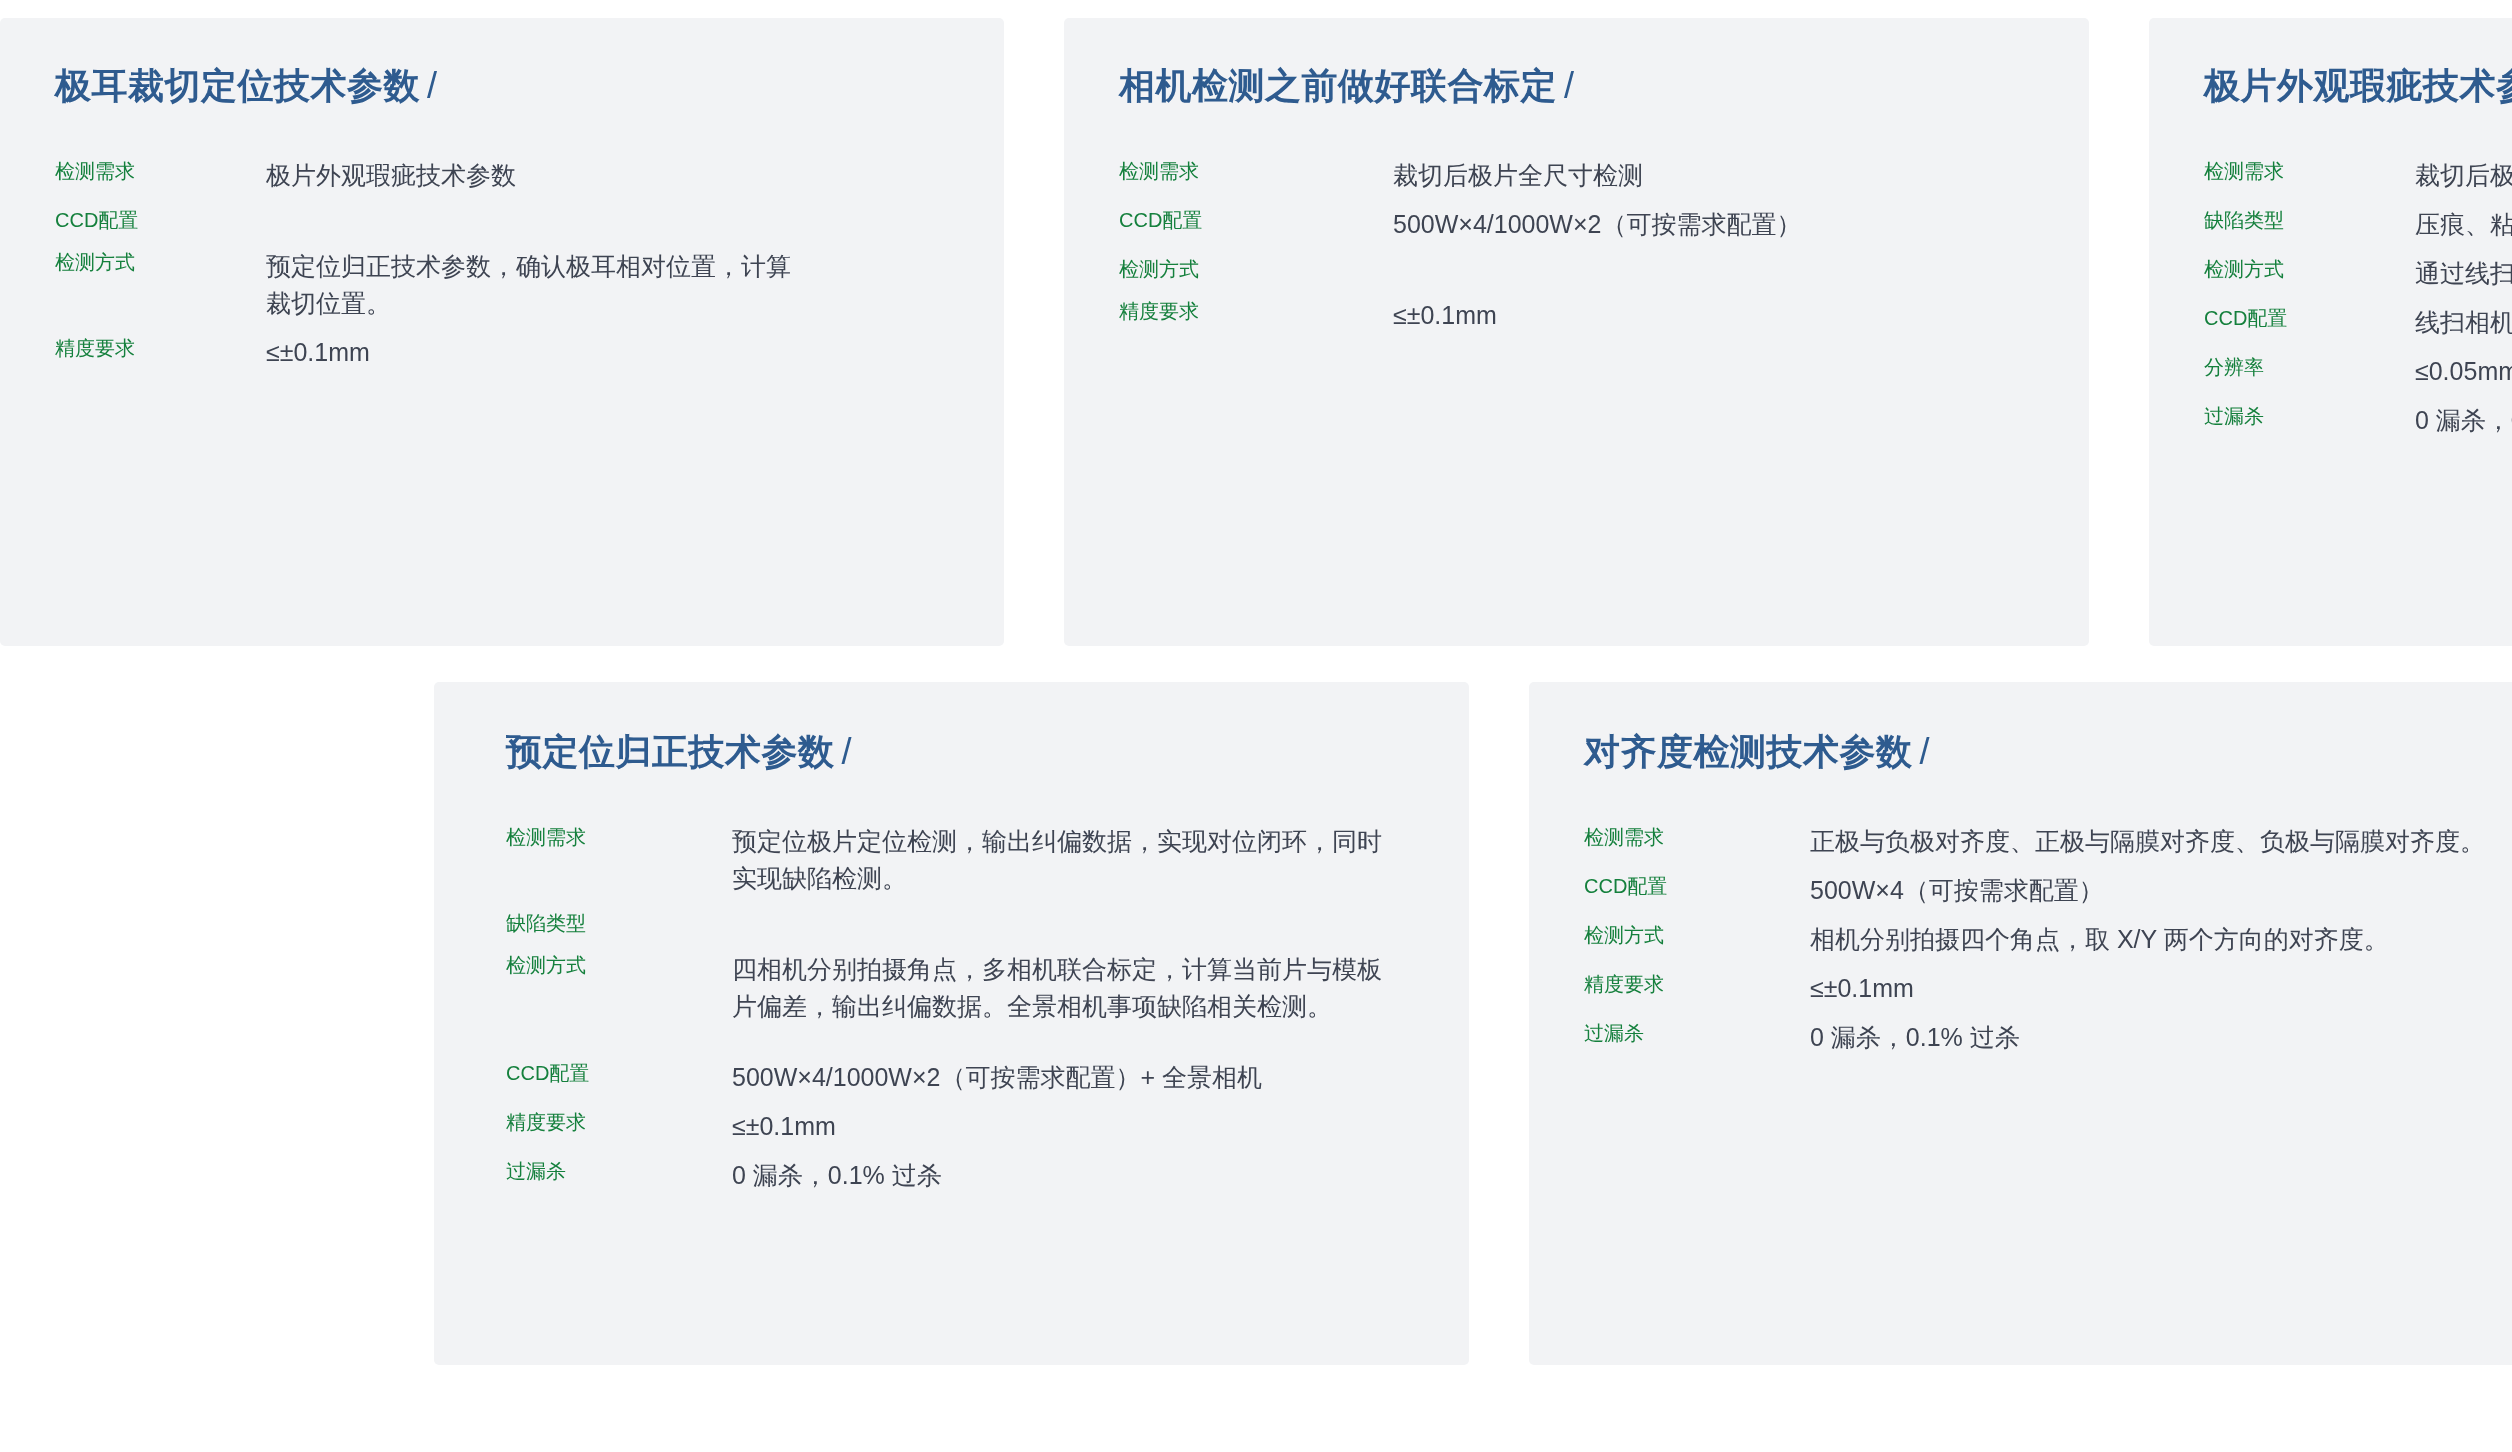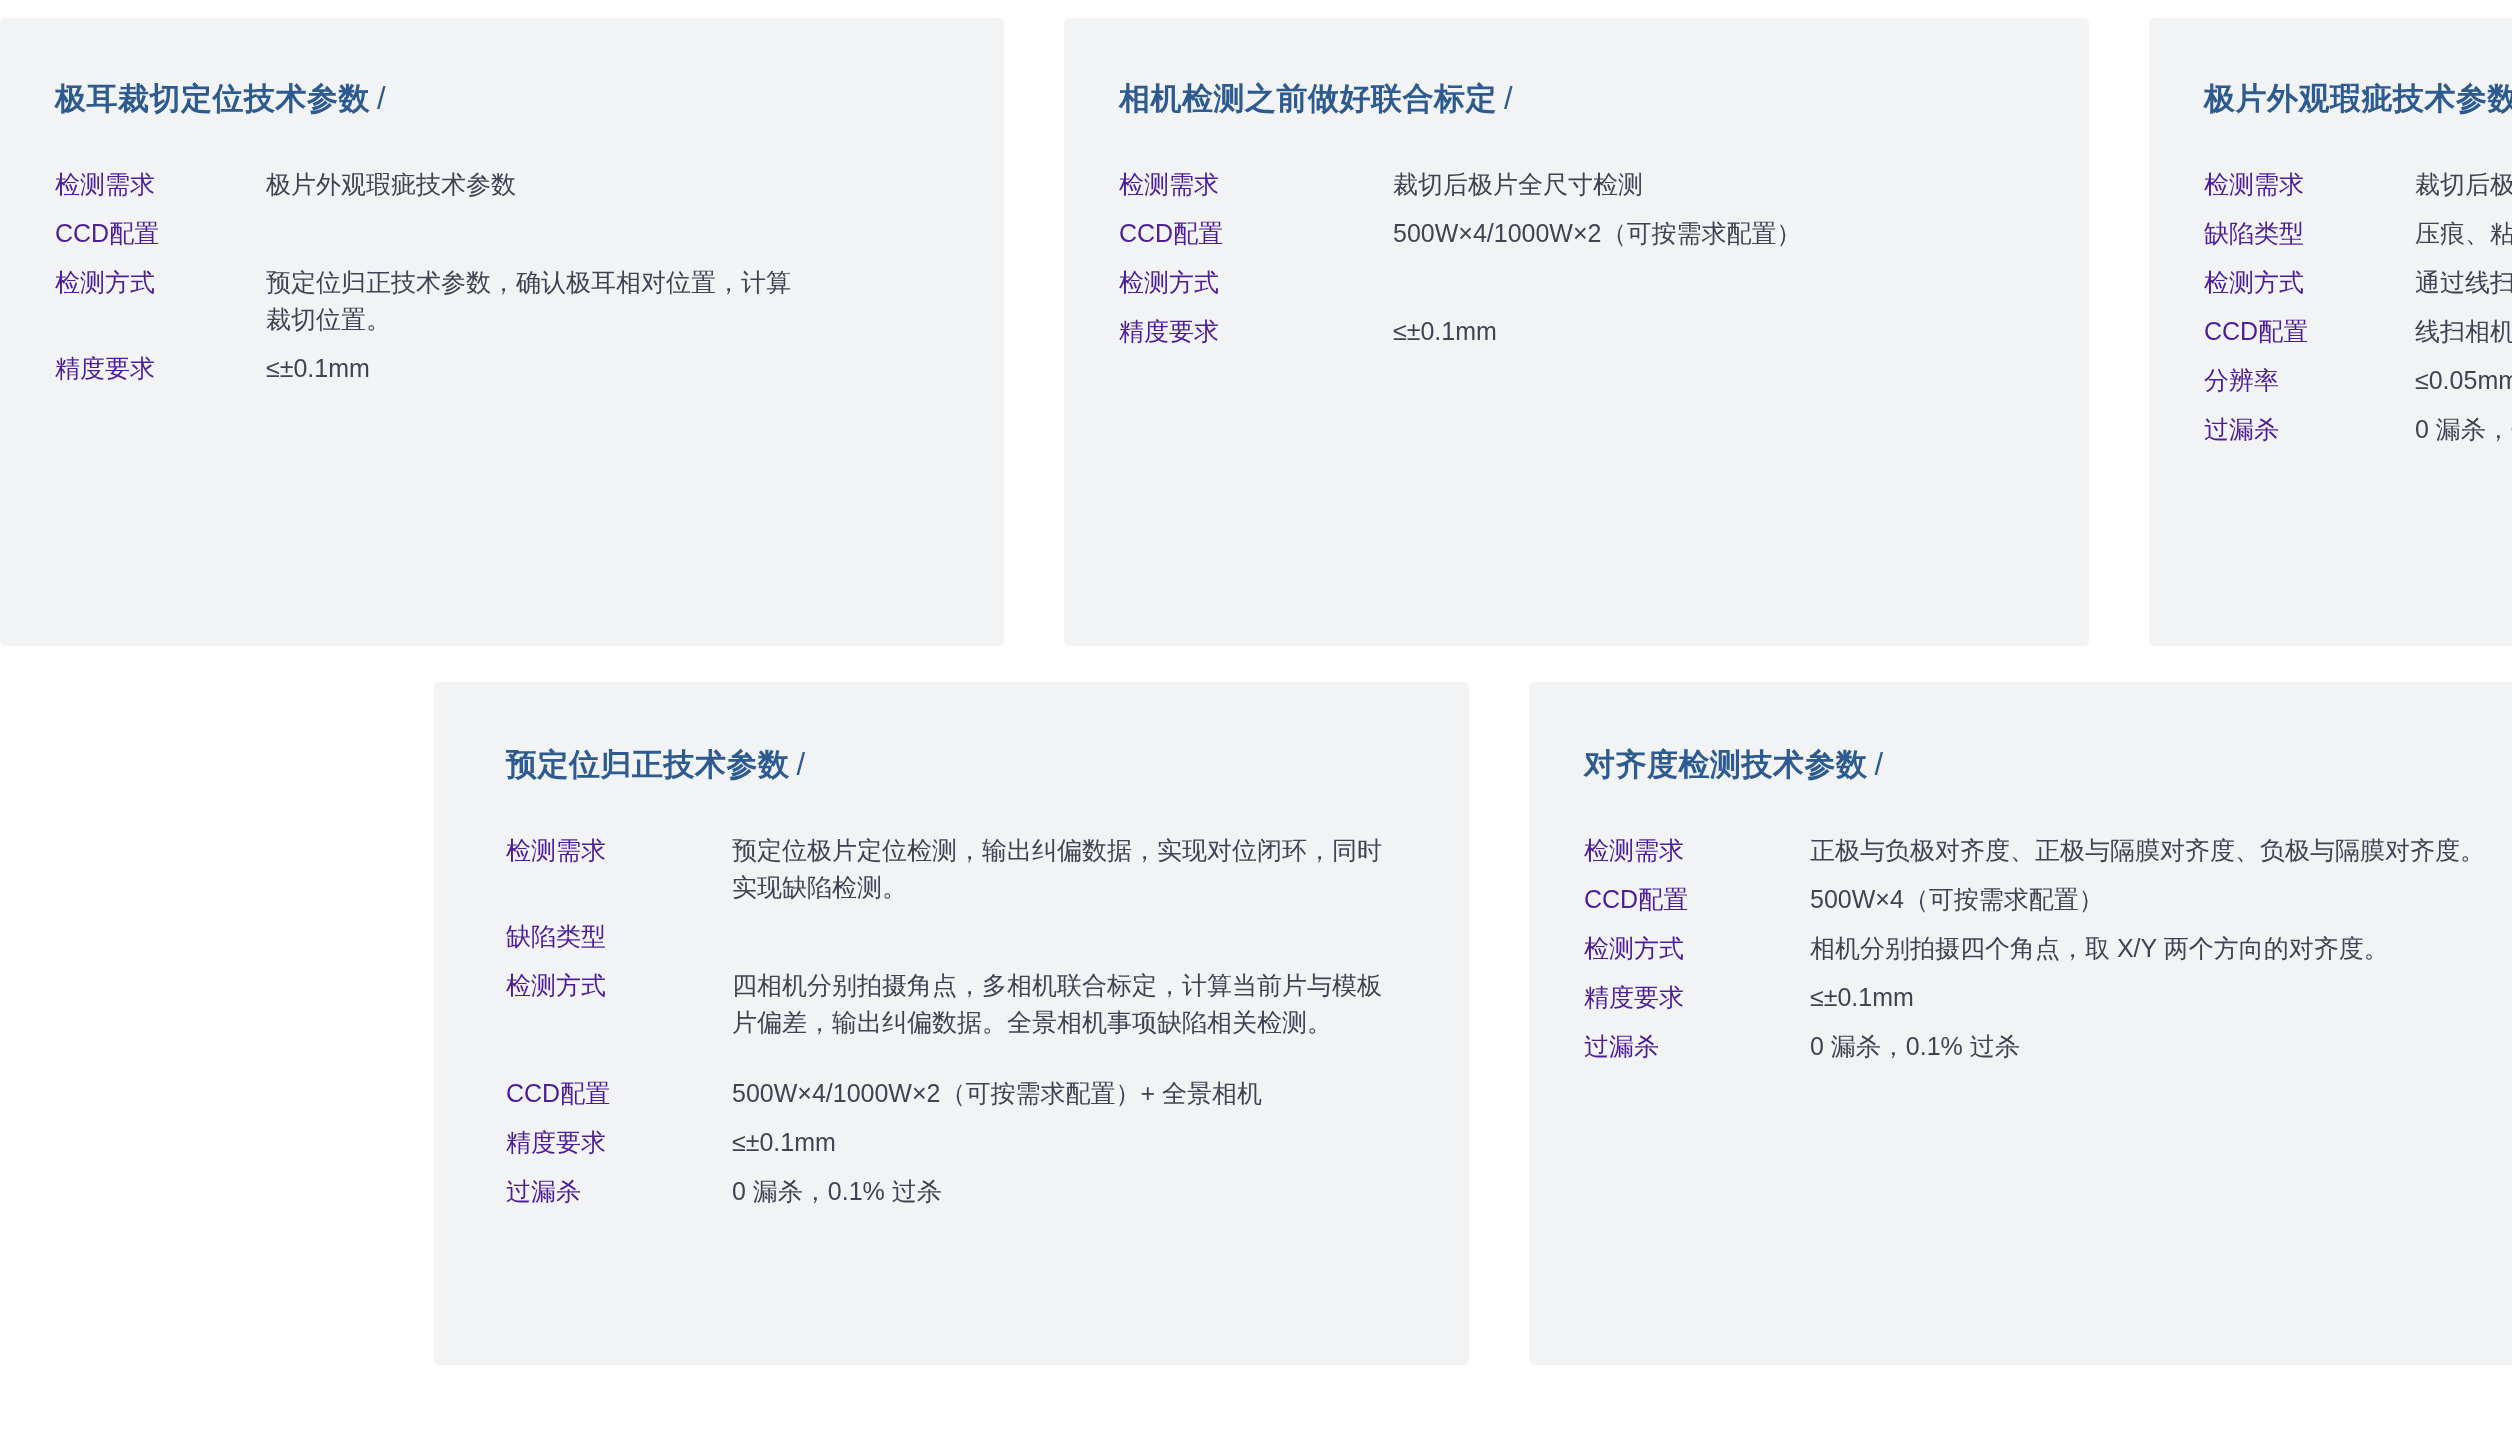--- a/index.html
+++ b/index.html
@@ -41,44 +41,44 @@
     box-sizing: border-box;
   }
   .card-1 { width: 1004px; height: 628px; padding: 44px 55px 0 55px; }
   .card-2 { width: 1025px; height: 628px; padding: 44px 55px 0 55px; }
   .card-3 { width: 1011px; height: 628px; padding: 44px 55px 0 55px; }
   .card-4 { width: 1035px; height: 683px; padding: 46px 55px 0 55px; }
   .card-5 { width: 1294px; height: 683px; padding: 46px 55px 0 55px; }
 
   .card-title {
     color: #2e5b8f;
-    font-size: 31px;
+    font-size: 36px;
     font-weight: 700;
     letter-spacing: 0.5px;
-    margin: 16px 0 46px 0;
+    margin: 0 0 46px 0;
     white-space: nowrap;
   }
   .card-title .slash {
     color: #2e5b8f;
     font-weight: 400;
     margin-left: 7px;
   }
   .rows {
     display: block;
   }
   .prow {
     display: flex;
     align-items: flex-start;
     margin-bottom: 12px;
   }
   .plabel {
     flex: 0 0 auto;
-    font-size: 25px;
+    font-size: 20px;
     line-height: 1.48;
-    color: #4c1d95;
+    color: #15803d;
     white-space: nowrap;
   }
   .pvalue {
     font-size: 25px;
     line-height: 1.48;
     color: #3e4452;
     word-break: break-word;
   }
   
   .card-1 .plabel { width: 211px; }

